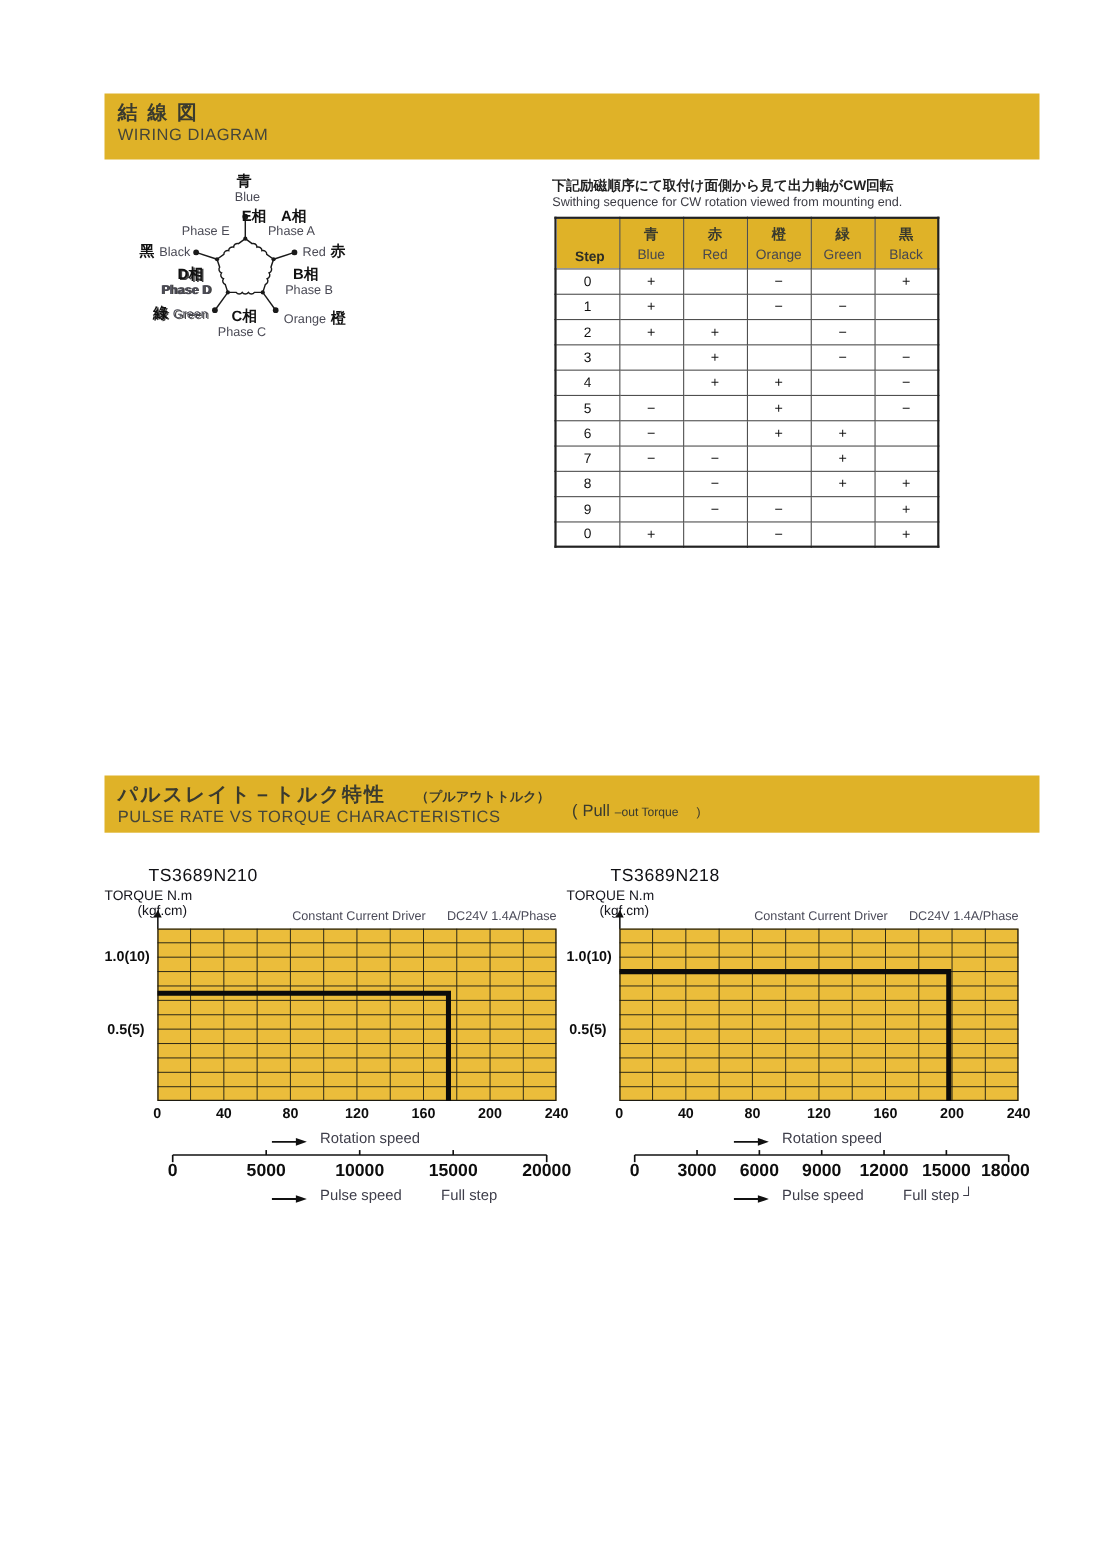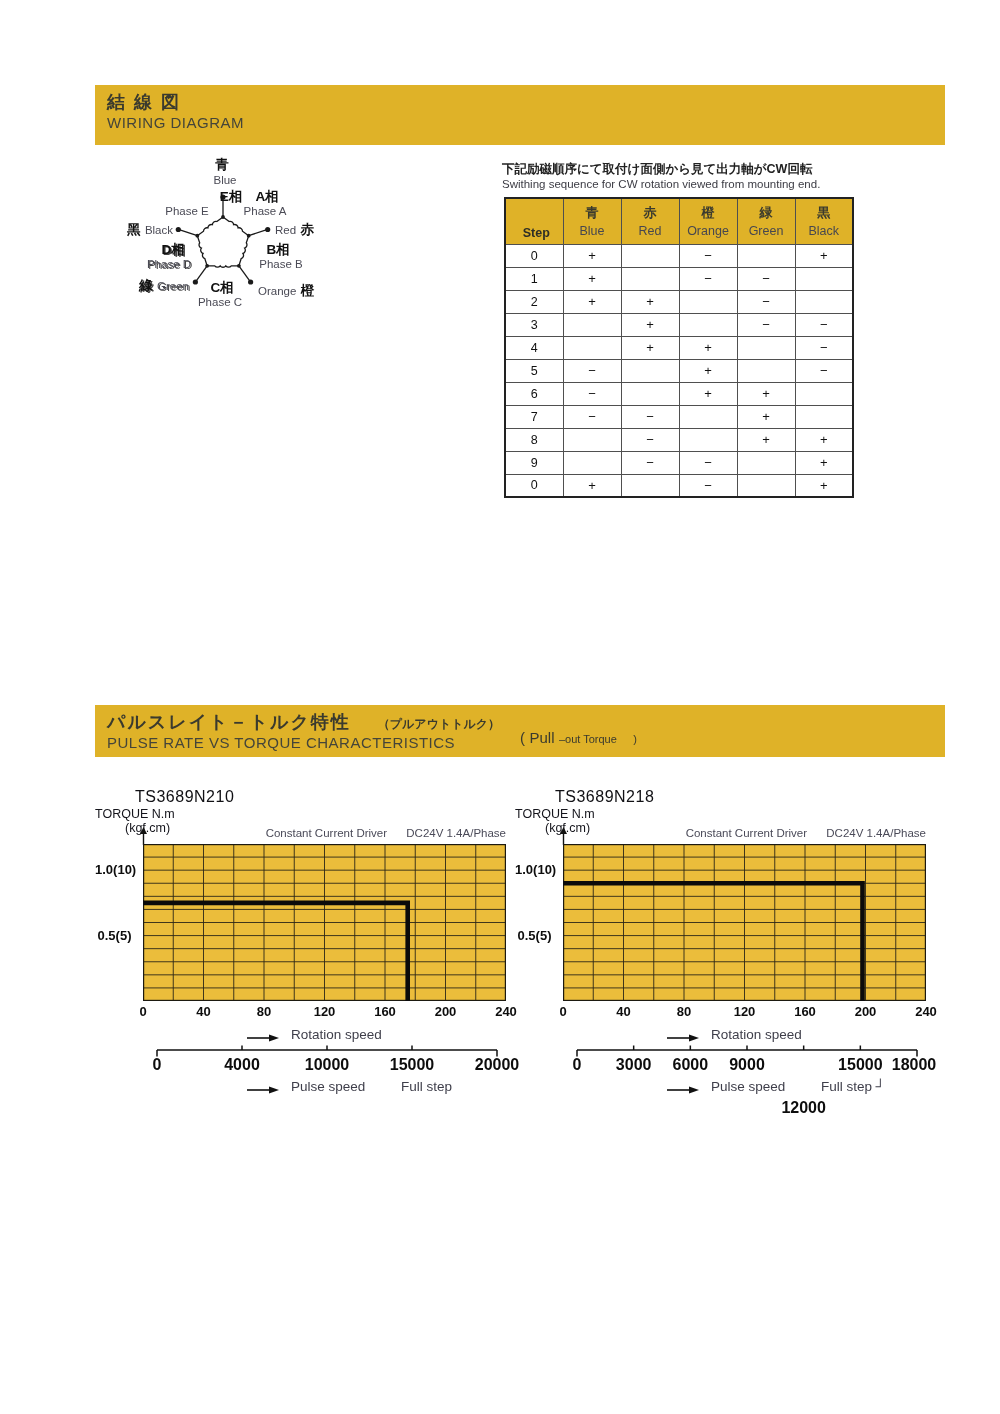--- a/index.html
+++ b/index.html
@@ -127,21 +127,21 @@
     <span class="wjp">黑</span>
     <span class="wen">Black</span>
   </span>
 
   <span class="wlabel" style="left:180px;top:65px;">
     <span class="wen">Red</span>
     <span class="wjp">赤</span>
   </span>
 
   <span class="wlabel wjp cent smear" style="left:78px;top:87px;">D相</span>
-  <span class="wlabel wen cent smear" style="left:74px;top:103px;">Phase D</span>
+  <span class="wlabel wen cent smear" style="left:74px;top:103px;font-weight:bold;">Phase D</span>
 
   <span class="wlabel wjp cent" style="left:183px;top:87px;">B相</span>
   <span class="wlabel wen cent" style="left:186px;top:103px;">Phase B</span>
 
   <span class="wlabel rright smear" style="left:94px;top:121px;">
     <span class="wjp">綠</span>
     <span class="wen">Green</span>
   </span>
 
   <span class="wlabel wjp cent" style="left:127px;top:125px;">C相</span>
@@ -348,21 +348,21 @@
 <div class="ytick" style="top: 74.1667px;">1.0(10)</div>
     <div class="ytick" style="top: 139.583px;">0.5(5)</div>
     <span class="xtick" style="left: 48px;">0</span>
     <span class="xtick" style="left: 108.5px;">40</span>
     <span class="xtick" style="left: 169px;">80</span>
     <span class="xtick" style="left: 229.5px;">120</span>
     <span class="xtick" style="left: 290px;">160</span>
     <span class="xtick" style="left: 350.5px;">200</span>
     <span class="xtick" style="left: 411px;">240</span>
     <span class="pnum" style="left: 62px;">0</span>
-    <span class="pnum" style="left: 147px;">4000</span>
+    <span class="pnum" style="left: 147px;">5000</span>
     <span class="pnum" style="left: 232px;">10000</span>
     <span class="pnum" style="left: 317px;">15000</span>
     <span class="pnum" style="left: 402px;">20000</span>
   </div>
 
 <div class="chart" id="chart-1">
   <div class="chart-title">TS3689N218</div>
   <div class="ylab1">TORQUE N.m</div>
   <div class="ylab2">(kgf.cm)</div>
   <div class="annot">
@@ -427,16 +427,16 @@
     <span class="xtick" style="left: 108.5px;">40</span>
     <span class="xtick" style="left: 169px;">80</span>
     <span class="xtick" style="left: 229.5px;">120</span>
     <span class="xtick" style="left: 290px;">160</span>
     <span class="xtick" style="left: 350.5px;">200</span>
     <span class="xtick" style="left: 411px;">240</span>
     <span class="pnum" style="left: 62px;">0</span>
     <span class="pnum" style="left: 118.667px;">3000</span>
     <span class="pnum" style="left: 175.333px;">6000</span>
     <span class="pnum" style="left: 232px;">9000</span>
-    <span class="pnum" style="left: 288.667px; margin-top: 43px;">12000</span>
+    <span class="pnum" style="left: 288.667px;">12000</span>
     <span class="pnum" style="left: 345.333px;">15000</span>
     <span class="pnum" style="left: 399px;">18000</span>
   </div>
 
 </body></html>

